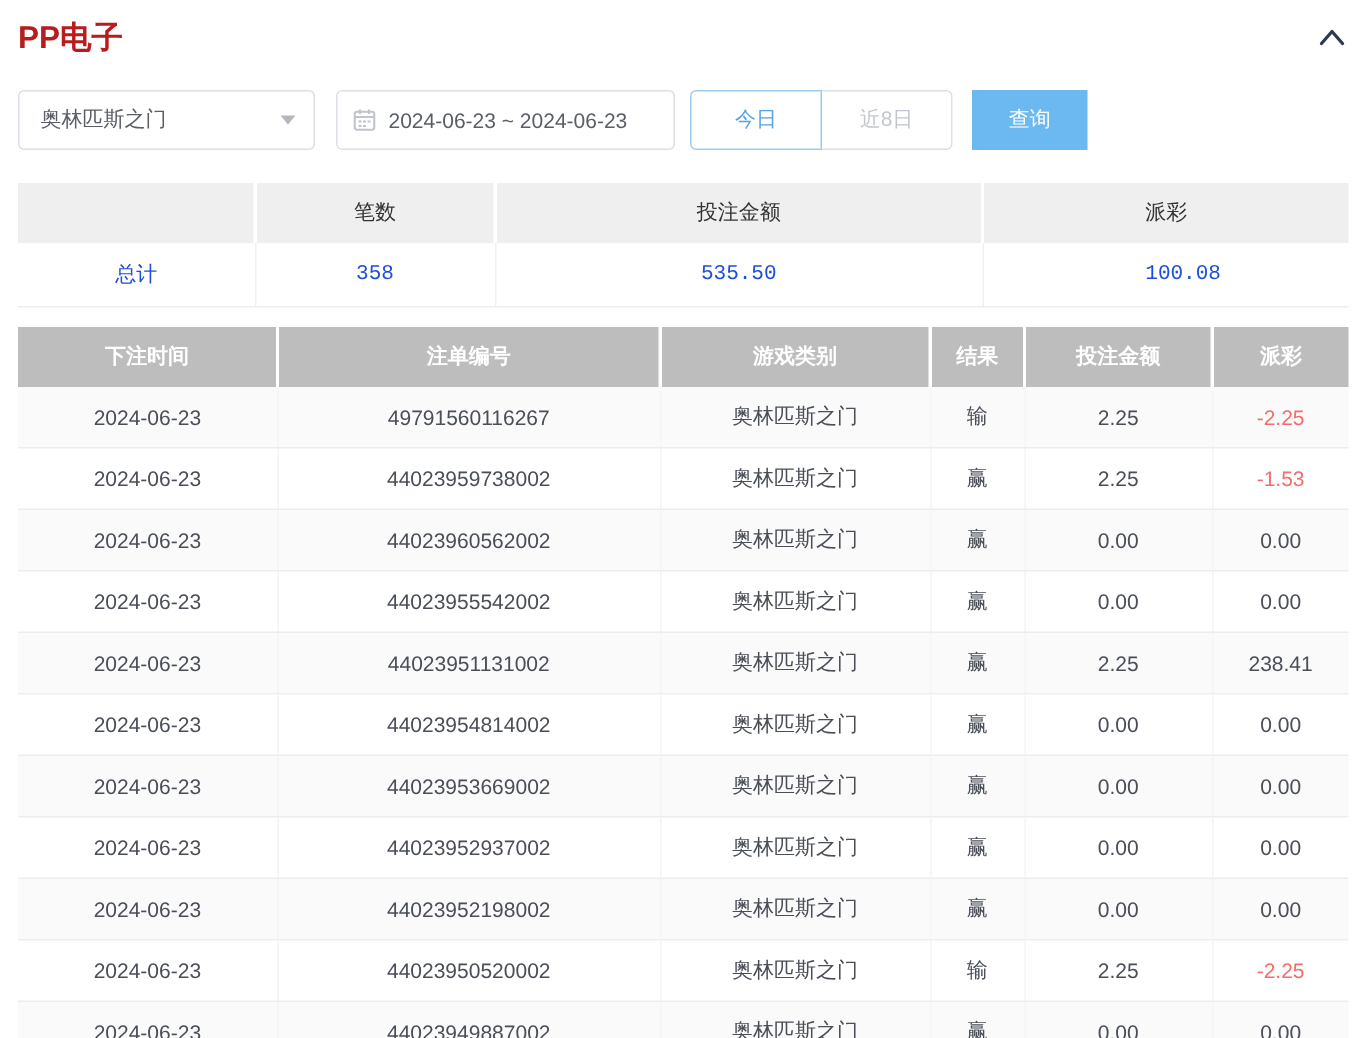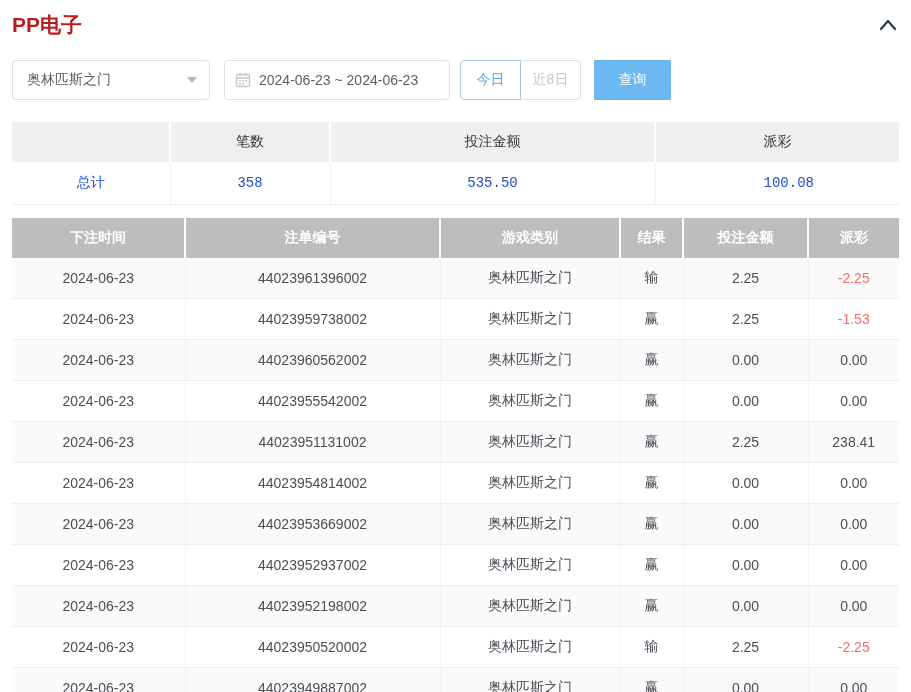--- a/index.html
+++ b/index.html
@@ -34,21 +34,21 @@
   }
   .date-box {
     width: 226px; height: 40px; box-sizing: border-box; margin-left: 14px;
     border: 1px solid #dcdfe6; border-radius: 4px; background: #fff;
     display: flex; align-items: center; padding: 0 10px; cursor: pointer;
   }
   .date-box .date-text { margin-left: 8px; color: #5a5e66; white-space: nowrap; }
 
   .btn-group { display: flex; margin-left: 10px; }
   .btn-group .qbtn {
-    width: 61px; height: 40px; box-sizing: border-box; background: #fff;
+    width: 88px; height: 40px; box-sizing: border-box; background: #fff;
     border: 1px solid #dcdfe6; color: #c3c7cf; font-size: 14px;
     display: flex; align-items: center; justify-content: center; cursor: pointer;
     margin-left: -1px;
     text-align: center;
   }
   .btn-group .qbtn:first-child { border-radius: 4px 0 0 4px; margin-left: 0; }
   .btn-group .qbtn:last-child { border-radius: 0 4px 4px 0; }
   .btn-group .qbtn.active { border-color: #9dcbf1; color: #56a4e5; position: relative; z-index: 2; }
 
   .search-btn {
@@ -170,21 +170,21 @@
         <th>注单编号</th>
         <th>游戏类别</th>
         <th>结果</th>
         <th>投注金额</th>
         <th>派彩</th>
       </tr>
     </thead>
     <tbody>
         <tr>
           <td>2024-06-23</td>
-          <td>44023961396002</td>
+          <td>49791560116267</td>
           <td>奥林匹斯之门</td>
           <td>输</td>
           <td>2.25</td>
           <td class="neg">-2.25</td>
         </tr>
         <tr>
           <td>2024-06-23</td>
           <td>44023959738002</td>
           <td>奥林匹斯之门</td>
           <td>赢</td>

